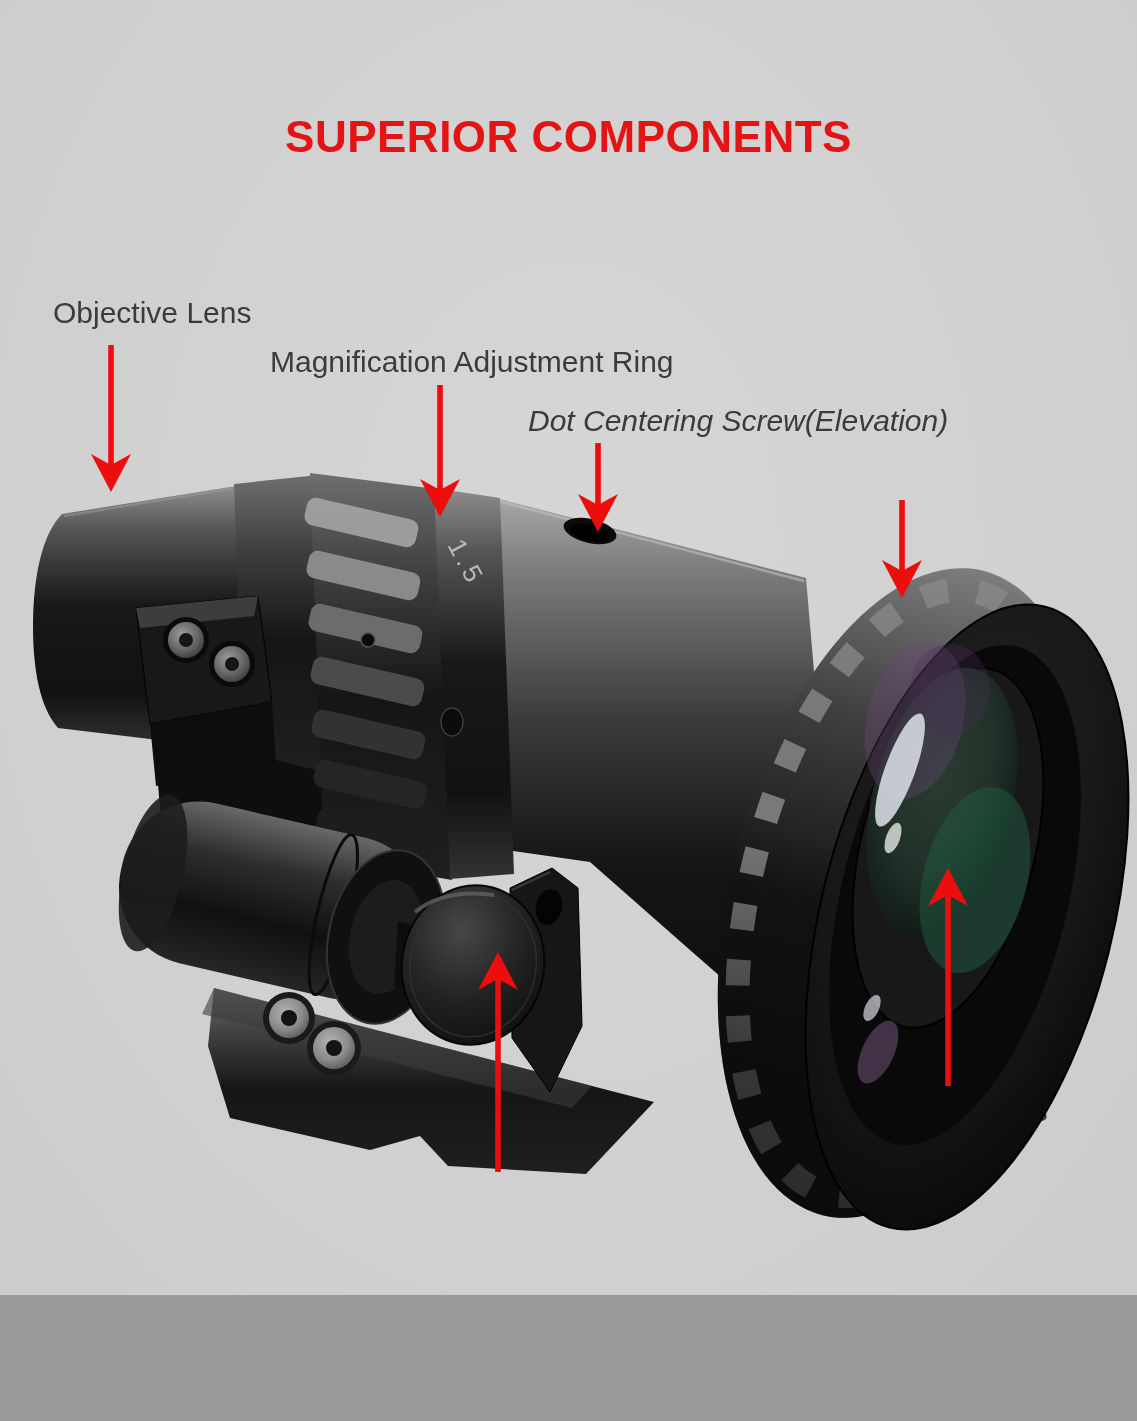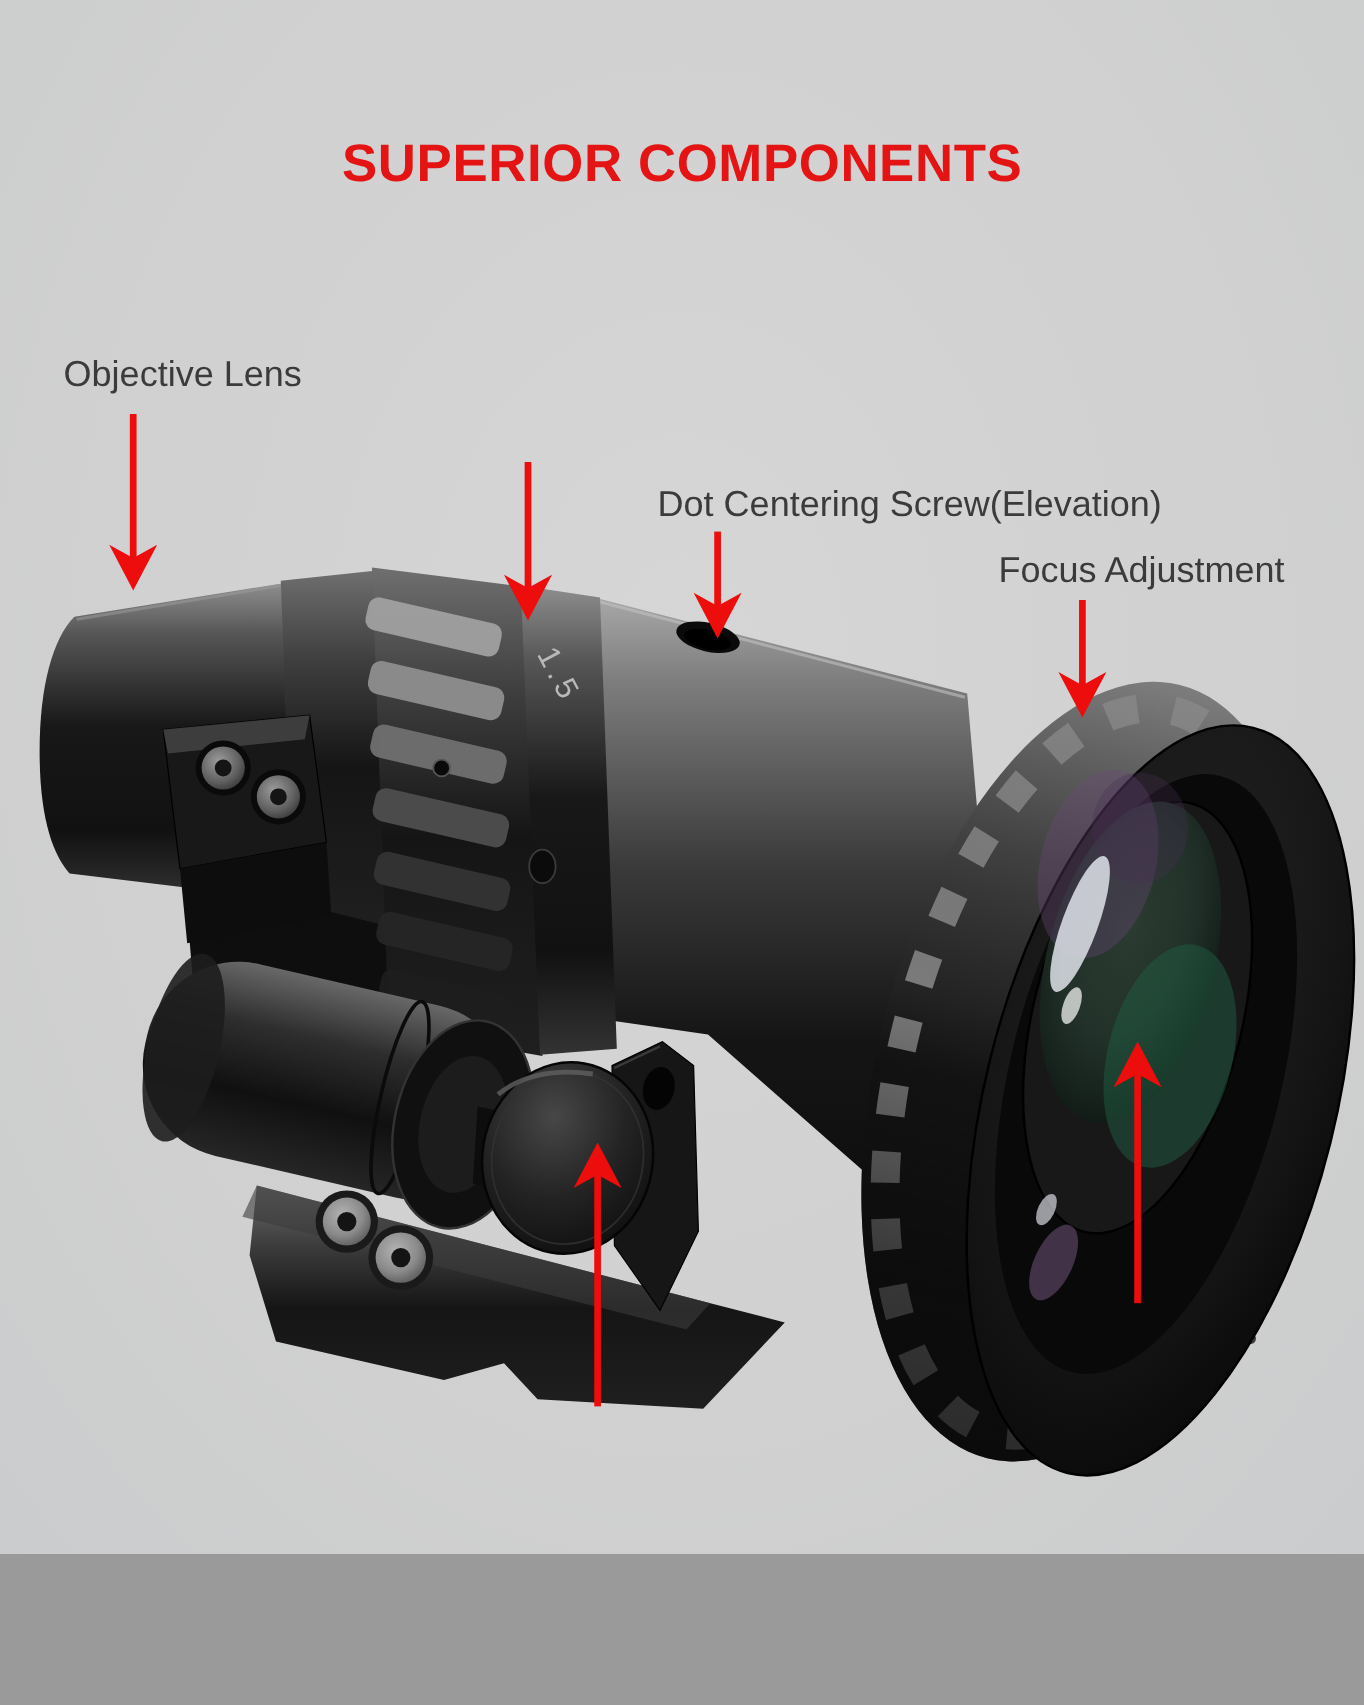--- a/index.html
+++ b/index.html
@@ -32,22 +32,22 @@
   .diagram-svg{position:absolute;left:0;top:0;}
 </style>
 </head>
 <body>
 
 <div class="stage">
 
   <h1 class="page-title">SUPERIOR COMPONENTS</h1>
 
   <div class="label" style="left:53px;  top:296px;">Objective Lens</div>
-  <div class="label" style="left:548px; top:404px;">Dot Centering Screw(Elevation)</div>
-  <div class="label" style="left:832px; top:459px;">Focus Adjustment</div>
+  <div class="label" style="left:270px; top:345px;">Magnification Adjustment Ring</div>
+  <div class="label" style="left:528px; top:404px;font-style:italic;">Dot Centering Screw(Elevation)</div>
   <div class="label" style="left:886px; top:1094px;">Ocular Lens</div>
 
   <svg class="diagram-svg" width="1137" height="1421" viewBox="0 0 1137 1421">
     <defs>
       <linearGradient id="gBarrel" x1="0" y1="0" x2="0" y2="1">
         <stop offset="0" stop-color="#8e8e8e"></stop>
           <stop offset=".16" stop-color="#565656"></stop>
         <stop offset=".45" stop-color="#181818"></stop>
           <stop offset=".78" stop-color="#111111"></stop>
         <stop offset="1" stop-color="#333333"></stop>

